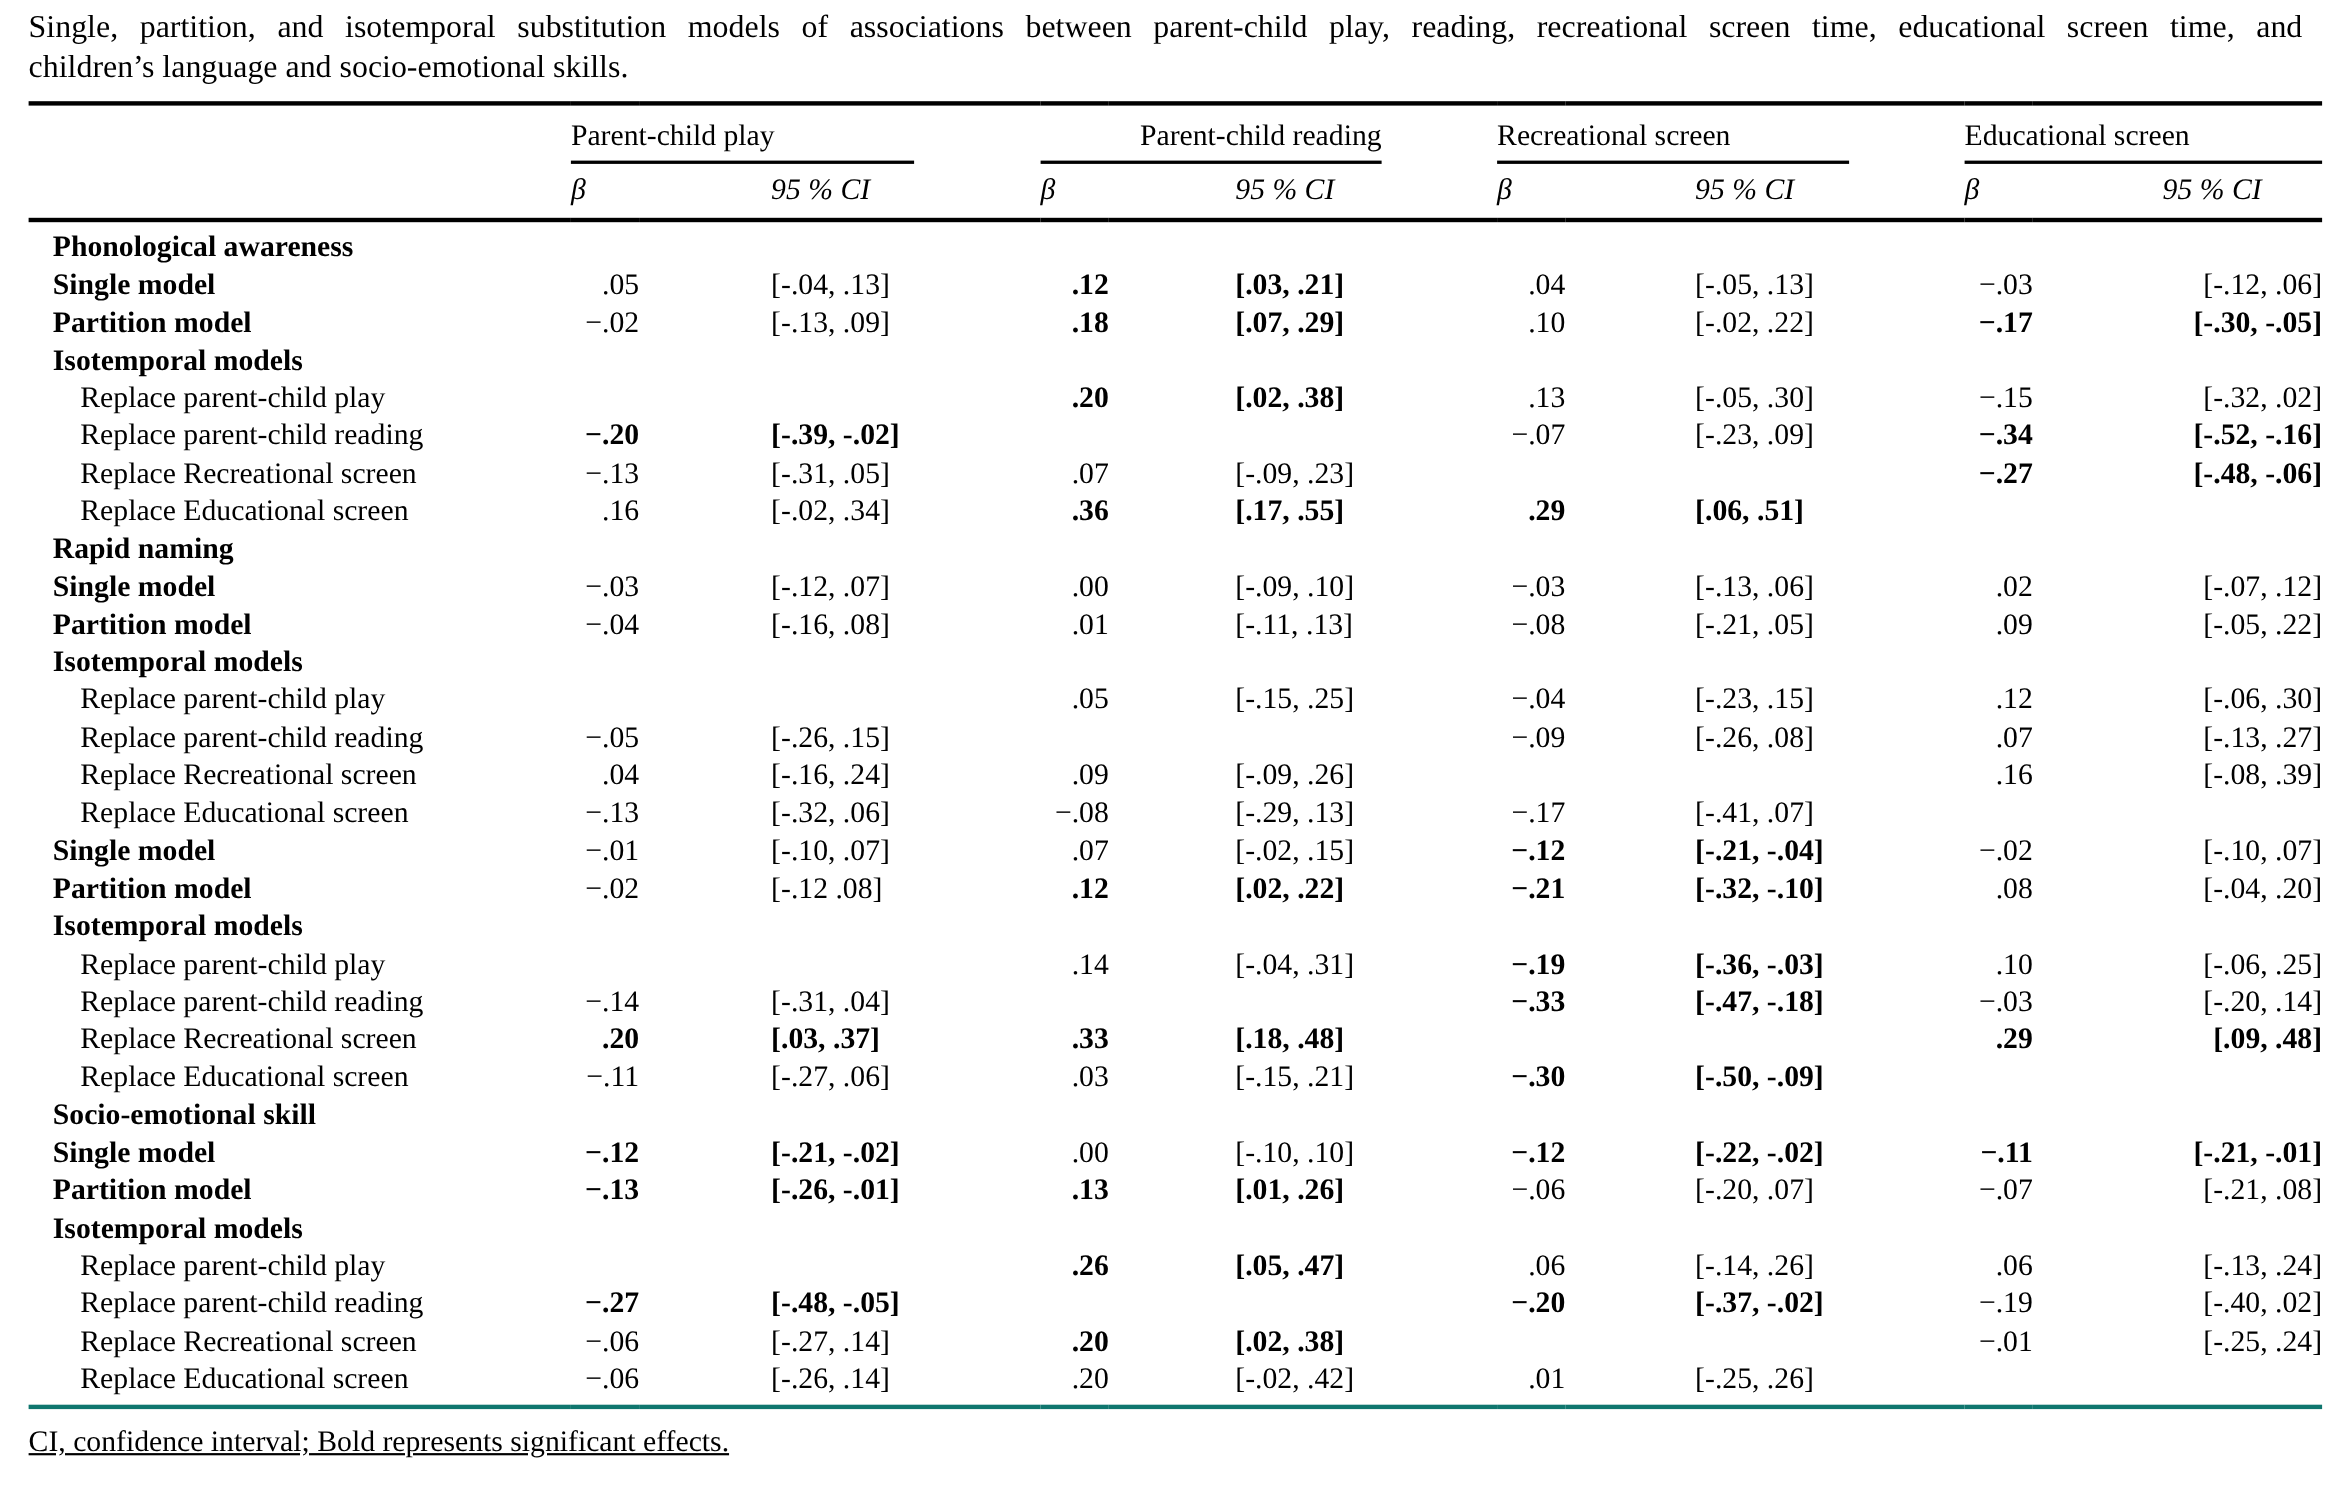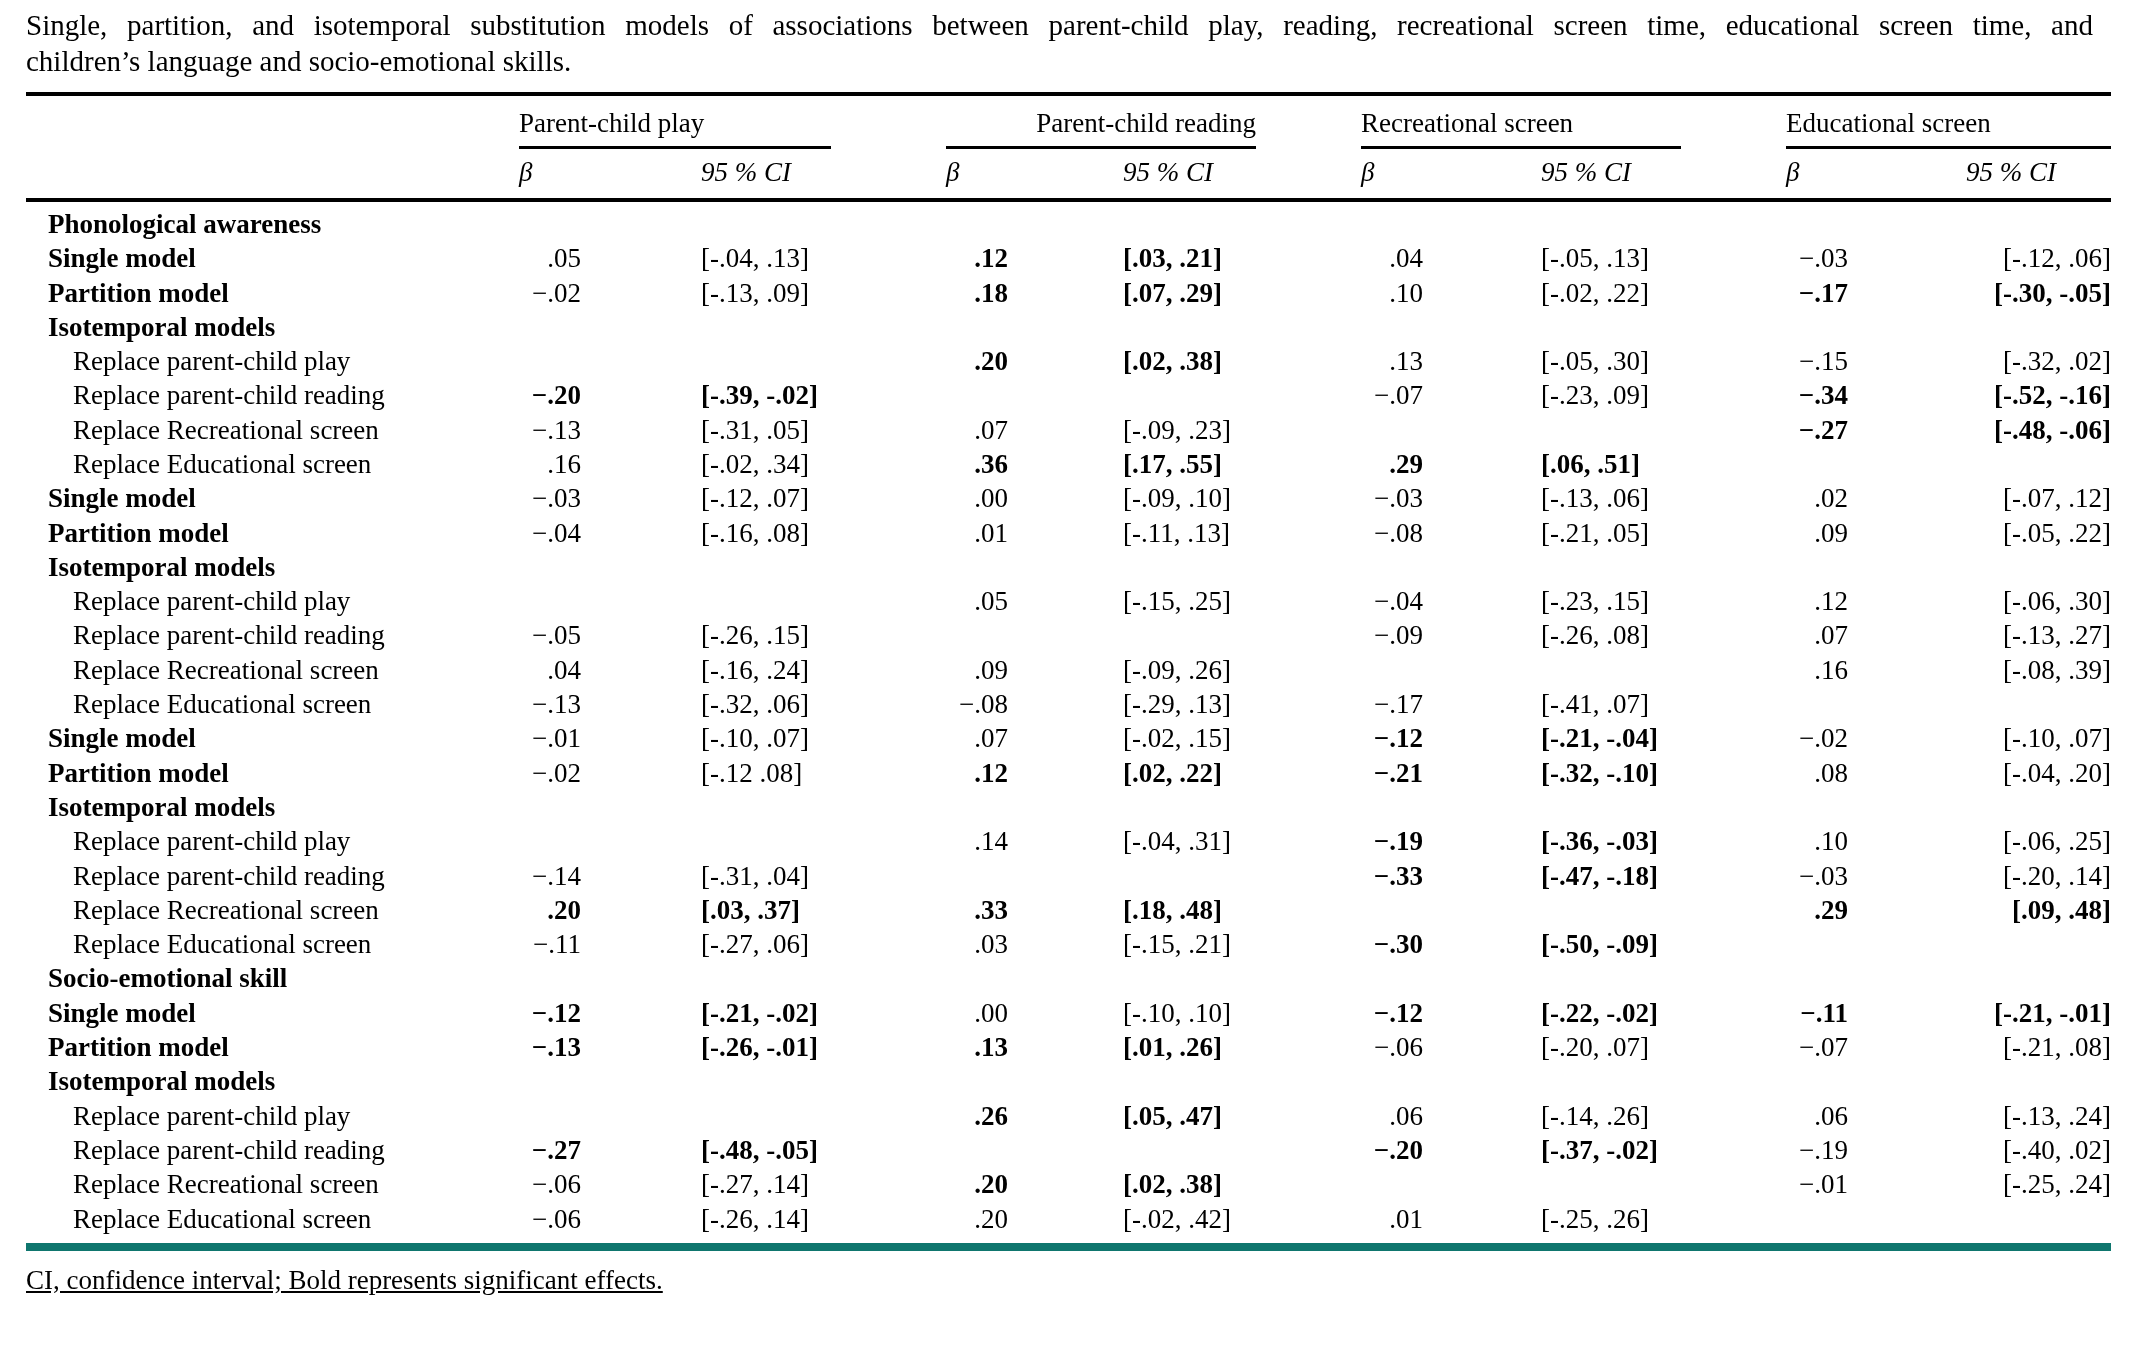--- a/index.html
+++ b/index.html
@@ -59,21 +59,21 @@
   tbody td {
     font-size: 27px;
     line-height: 34.3px;
     height: 34.3px;
     padding: 0;
     white-space: nowrap;
     vertical-align: bottom;
   }
   tbody tr:first-child td { padding-top: 5px; }
   tbody tr:last-child td { padding-bottom: 7px; }
-  tbody { border-bottom: 8px solid #0f766e; }
+  tbody { border-bottom: 4px solid #0f766e; }
 
   td.lbl { padding-left: 22px; }
   td.lbl.section, td.lbl.model { font-weight: bold; }
   td.lbl.replace { padding-left: 47px; font-weight: normal; }
 
   td.b  { text-align: right; }
   td.ci1 { padding-left: 120px; }
   td.ci2 { padding-left: 115px; }
   td.ci3 { padding-left: 118px; }
   tbody td.ci4 { text-align: right; padding-left: 0; }
@@ -214,20 +214,31 @@
           <td class="b">.16</td>
           <td class="ci ci1">[-.02, .34]</td>
           <td class="b bd">.36</td>
           <td class="ci ci2 bd">[.17, .55]</td>
           <td class="b bd">.29</td>
           <td class="ci ci3 bd">[.06, .51]</td>
           <td class="b"></td>
           <td class="ci ci4"></td>
         </tr>
         <tr>
+          <td class="lbl section">Rapid naming</td>
+          <td class="b"></td>
+          <td class="ci ci1"></td>
+          <td class="b"></td>
+          <td class="ci ci2"></td>
+          <td class="b"></td>
+          <td class="ci ci3"></td>
+          <td class="b"></td>
+          <td class="ci ci4"></td>
+        </tr>
+        <tr>
           <td class="lbl model">Single model</td>
           <td class="b">−.03</td>
           <td class="ci ci1">[-.12, .07]</td>
           <td class="b">.00</td>
           <td class="ci ci2">[-.09, .10]</td>
           <td class="b">−.03</td>
           <td class="ci ci3">[-.13, .06]</td>
           <td class="b">.02</td>
           <td class="ci ci4">[-.07, .12]</td>
         </tr>

